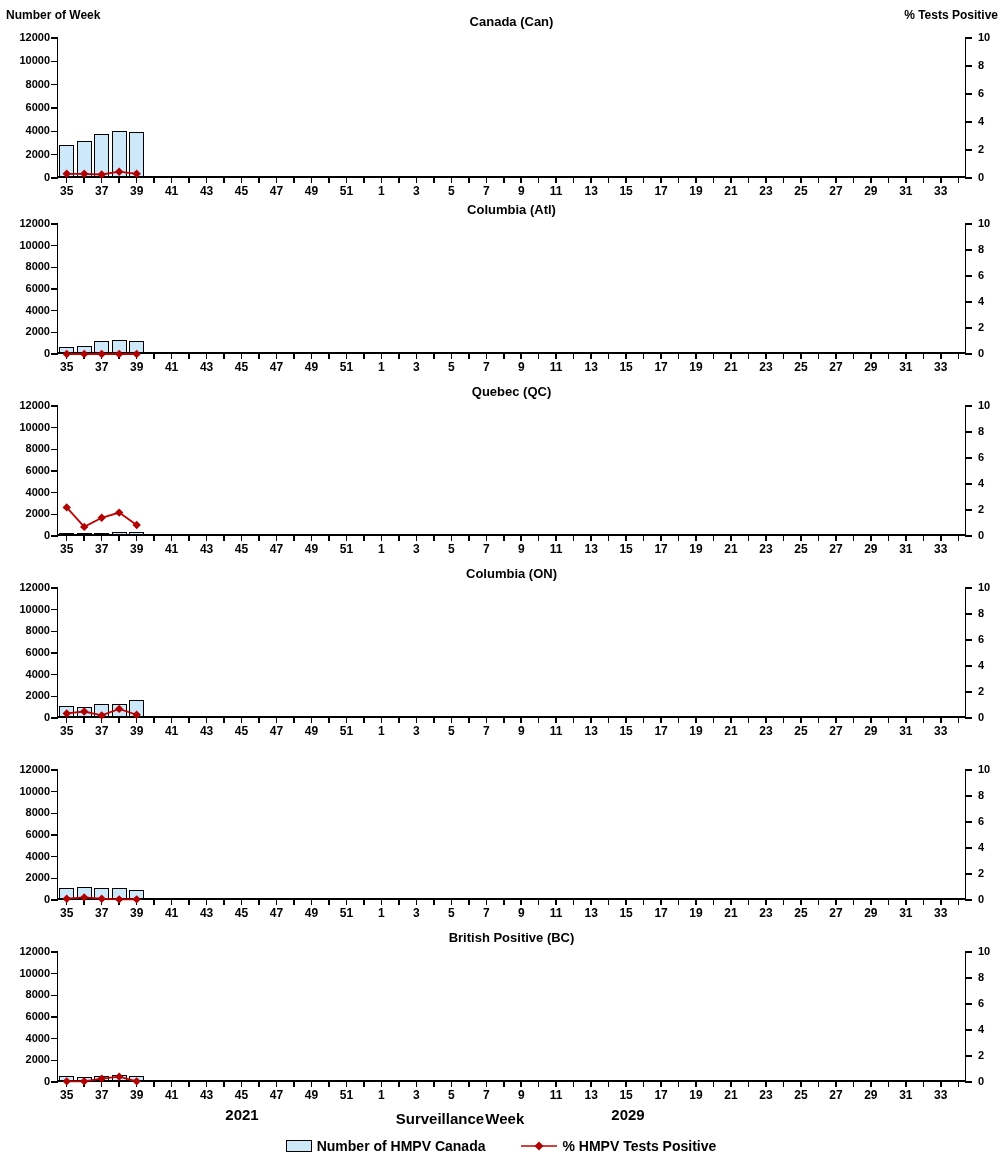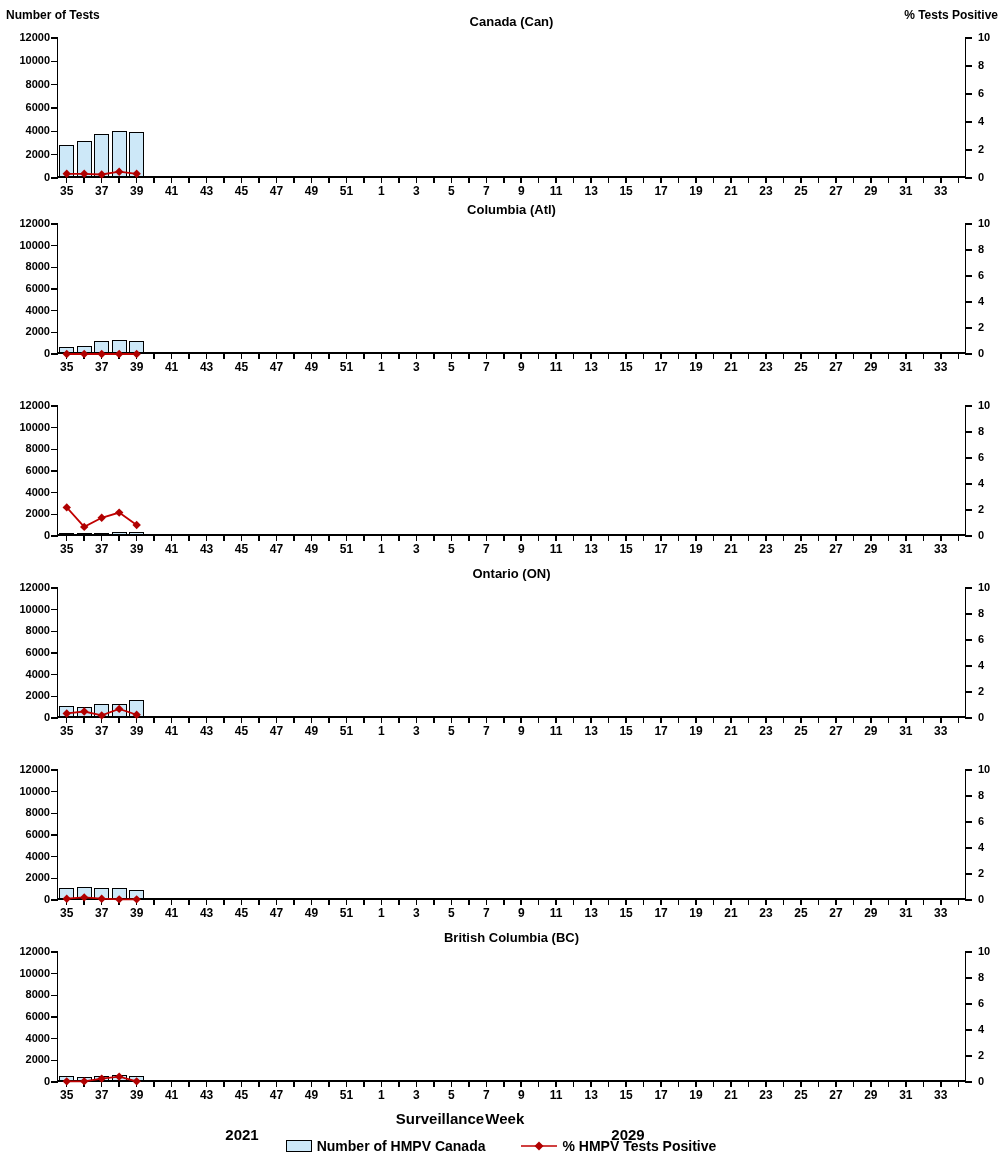--- a/index.html
+++ b/index.html
@@ -42,34 +42,34 @@
   }
   .yrlab {
     position: absolute; font-size: 11px; text-align: left; width: 30px;
   }
   .xlab {
     position: absolute; font-size: 12px; text-align: center; width: 28px;
   }
   .bar { position: absolute; border: 1.5px solid #000; border-bottom: none; }
   .lineSvg { position: absolute; left: 0; top: 0; overflow: visible; pointer-events: none; }
   #footer { position: absolute; left: 0; width: 1002px; height: 64px; }
-  .year-label { position: absolute; top: 20px; font-size: 15px; width: 120px; text-align: center; }
+  .year-label { position: absolute; top: 0; font-size: 15px; width: 120px; text-align: center; }
   .surv-week { position: absolute; top: 4px; left: 340px; width: 240px; text-align: center; font-size: 15px; word-spacing: -3px; }
   #legend {
     position: absolute; top: 32px; left: 0; width: 1002px;
     display: flex; justify-content: center; align-items: center; gap: 34px;
   }
   .legend-item { display: flex; align-items: center; gap: 5px; font-size: 14px; }
   .legend-bar-swatch { width: 26px; height: 12px; border: 1.5px solid #000; }
 </style>
 </head>
 <body>
 
 <div id="chart-page">
-  <div class="axis-header-left">Number of Tests</div>
+  <div class="axis-header-left">Number of Week</div>
   <div class="axis-header-right">% Tests Positive</div>
 
   <div id="panels">
       <div class="panel" style="height: 196px;">
         <div class="panel-title" style="top: 14px;">Canada (Can)</div>
         <div class="plot" style="left: 57px; top: 38px; width: 909px; height: 140px;">
           <div class="ytick" style="left: -7px; top: 139.25px; width: 7px; height: 1.5px;"></div>
           <div class="ylab" style="top: 133px;">0</div>
           <div class="ytick" style="left: -7px; top: 115.917px; width: 7px; height: 1.5px;"></div>
           <div class="ylab" style="top: 109.667px;">2000</div>
@@ -304,20 +304,21 @@
             <polyline points="8.740384615384615,130 26.221153846153847,130 43.70192307692307,130 61.18269230769231,130 78.66346153846153,130" fill="none" stroke="#C00000" stroke-width="1.8"></polyline>
             <path d="M8.740384615384615 125.8 L12.940384615384616 130 L8.740384615384615 134.2 L4.540384615384615 130 Z" fill="#B00000"></path>
             <path d="M26.221153846153847 125.8 L30.421153846153846 130 L26.221153846153847 134.2 L22.021153846153847 130 Z" fill="#B00000"></path>
             <path d="M43.70192307692307 125.8 L47.901923076923076 130 L43.70192307692307 134.2 L39.50192307692307 130 Z" fill="#B00000"></path>
             <path d="M61.18269230769231 125.8 L65.38269230769231 130 L61.18269230769231 134.2 L56.982692307692304 130 Z" fill="#B00000"></path>
             <path d="M78.66346153846153 125.8 L82.86346153846154 130 L78.66346153846153 134.2 L74.46346153846153 130 Z" fill="#B00000"></path>
           </svg>
         </div>
       </div>
       <div class="panel" style="height: 182px;">
+        <div class="panel-title" style="top: 6px;">Quebec (QC)</div>
         <div class="plot" style="left: 57px; top: 28px; width: 909px; height: 130px;">
           <div class="ytick" style="left: -7px; top: 129.25px; width: 7px; height: 1.5px;"></div>
           <div class="ylab" style="top: 123px;">0</div>
           <div class="ytick" style="left: -7px; top: 107.583px; width: 7px; height: 1.5px;"></div>
           <div class="ylab" style="top: 101.333px;">2000</div>
           <div class="ytick" style="left: -7px; top: 85.9167px; width: 7px; height: 1.5px;"></div>
           <div class="ylab" style="top: 79.6667px;">4000</div>
           <div class="ytick" style="left: -7px; top: 64.25px; width: 7px; height: 1.5px;"></div>
           <div class="ylab" style="top: 58px;">6000</div>
           <div class="ytick" style="left: -7px; top: 42.5833px; width: 7px; height: 1.5px;"></div>
@@ -425,21 +426,21 @@
             <polyline points="8.740384615384615,101.39999999999999 26.221153846153847,120.9 43.70192307692307,111.8 61.18269230769231,106.6 78.66346153846153,118.95" fill="none" stroke="#C00000" stroke-width="1.8"></polyline>
             <path d="M8.740384615384615 97.19999999999999 L12.940384615384616 101.39999999999999 L8.740384615384615 105.6 L4.540384615384615 101.39999999999999 Z" fill="#B00000"></path>
             <path d="M26.221153846153847 116.7 L30.421153846153846 120.9 L26.221153846153847 125.10000000000001 L22.021153846153847 120.9 Z" fill="#B00000"></path>
             <path d="M43.70192307692307 107.6 L47.901923076923076 111.8 L43.70192307692307 116 L39.50192307692307 111.8 Z" fill="#B00000"></path>
             <path d="M61.18269230769231 102.39999999999999 L65.38269230769231 106.6 L61.18269230769231 110.8 L56.982692307692304 106.6 Z" fill="#B00000"></path>
             <path d="M78.66346153846153 114.75 L82.86346153846154 118.95 L78.66346153846153 123.15 L74.46346153846153 118.95 Z" fill="#B00000"></path>
           </svg>
         </div>
       </div>
       <div class="panel" style="height: 182px;">
-        <div class="panel-title" style="top: 6px;">Ontario (ON)</div>
+        <div class="panel-title" style="top: 6px;">Columbia (ON)</div>
         <div class="plot" style="left: 57px; top: 28px; width: 909px; height: 130px;">
           <div class="ytick" style="left: -7px; top: 129.25px; width: 7px; height: 1.5px;"></div>
           <div class="ylab" style="top: 123px;">0</div>
           <div class="ytick" style="left: -7px; top: 107.583px; width: 7px; height: 1.5px;"></div>
           <div class="ylab" style="top: 101.333px;">2000</div>
           <div class="ytick" style="left: -7px; top: 85.9167px; width: 7px; height: 1.5px;"></div>
           <div class="ylab" style="top: 79.6667px;">4000</div>
           <div class="ytick" style="left: -7px; top: 64.25px; width: 7px; height: 1.5px;"></div>
           <div class="ylab" style="top: 58px;">6000</div>
           <div class="ytick" style="left: -7px; top: 42.5833px; width: 7px; height: 1.5px;"></div>
@@ -668,21 +669,21 @@
             <polyline points="8.740384615384615,128.7 26.221153846153847,127.4 43.70192307692307,128.7 61.18269230769231,129.35 78.66346153846153,129.35" fill="none" stroke="#C00000" stroke-width="1.8"></polyline>
             <path d="M8.740384615384615 124.49999999999999 L12.940384615384616 128.7 L8.740384615384615 132.89999999999998 L4.540384615384615 128.7 Z" fill="#B00000"></path>
             <path d="M26.221153846153847 123.2 L30.421153846153846 127.4 L26.221153846153847 131.6 L22.021153846153847 127.4 Z" fill="#B00000"></path>
             <path d="M43.70192307692307 124.49999999999999 L47.901923076923076 128.7 L43.70192307692307 132.89999999999998 L39.50192307692307 128.7 Z" fill="#B00000"></path>
             <path d="M61.18269230769231 125.14999999999999 L65.38269230769231 129.35 L61.18269230769231 133.54999999999998 L56.982692307692304 129.35 Z" fill="#B00000"></path>
             <path d="M78.66346153846153 125.14999999999999 L82.86346153846154 129.35 L78.66346153846153 133.54999999999998 L74.46346153846153 129.35 Z" fill="#B00000"></path>
           </svg>
         </div>
       </div>
       <div class="panel" style="height: 182px;">
-        <div class="panel-title" style="top: 6px;">British Columbia (BC)</div>
+        <div class="panel-title" style="top: 6px;">British Positive (BC)</div>
         <div class="plot" style="left: 57px; top: 28px; width: 909px; height: 130px;">
           <div class="ytick" style="left: -7px; top: 129.25px; width: 7px; height: 1.5px;"></div>
           <div class="ylab" style="top: 123px;">0</div>
           <div class="ytick" style="left: -7px; top: 107.583px; width: 7px; height: 1.5px;"></div>
           <div class="ylab" style="top: 101.333px;">2000</div>
           <div class="ytick" style="left: -7px; top: 85.9167px; width: 7px; height: 1.5px;"></div>
           <div class="ylab" style="top: 79.6667px;">4000</div>
           <div class="ytick" style="left: -7px; top: 64.25px; width: 7px; height: 1.5px;"></div>
           <div class="ylab" style="top: 58px;">6000</div>
           <div class="ytick" style="left: -7px; top: 42.5833px; width: 7px; height: 1.5px;"></div>

